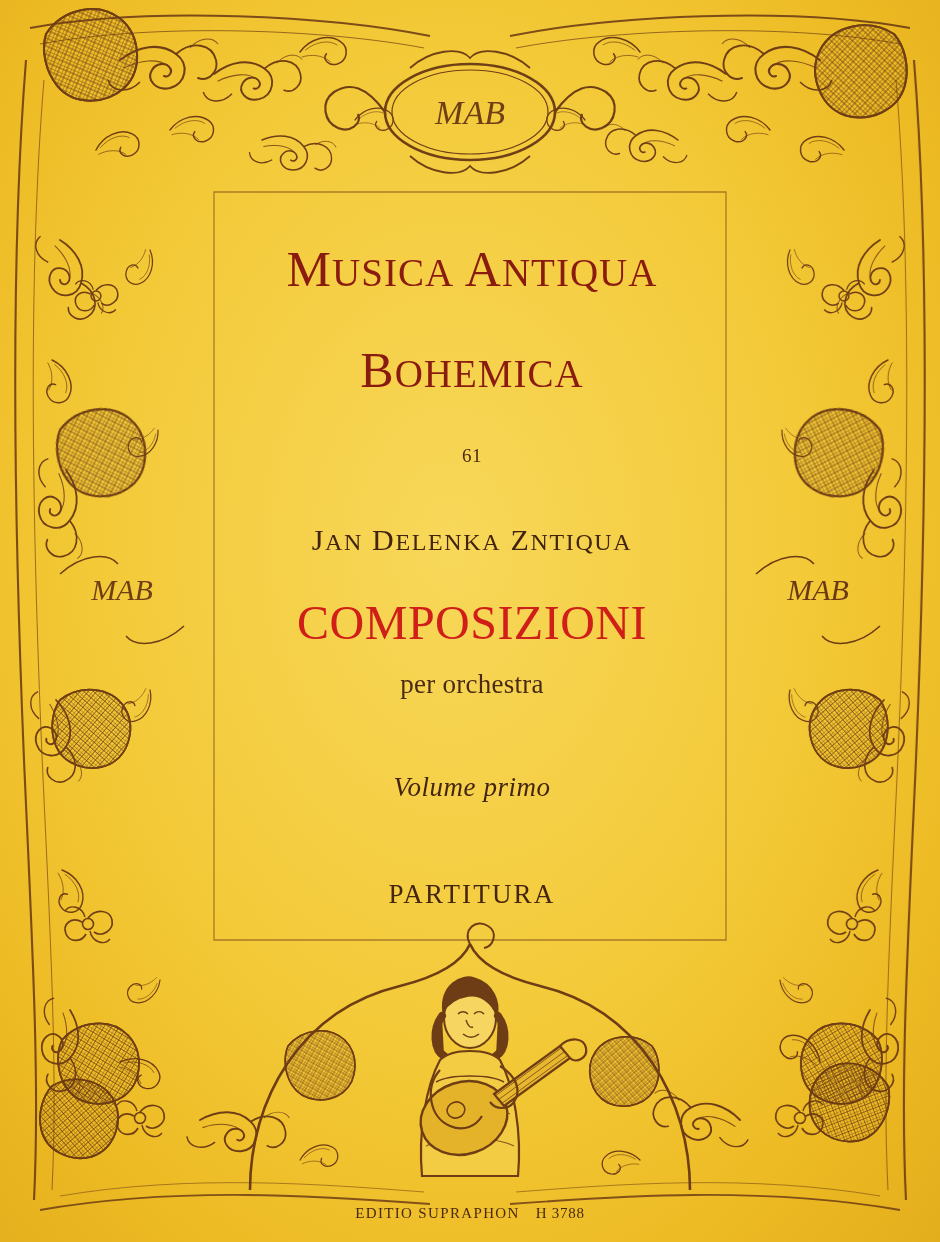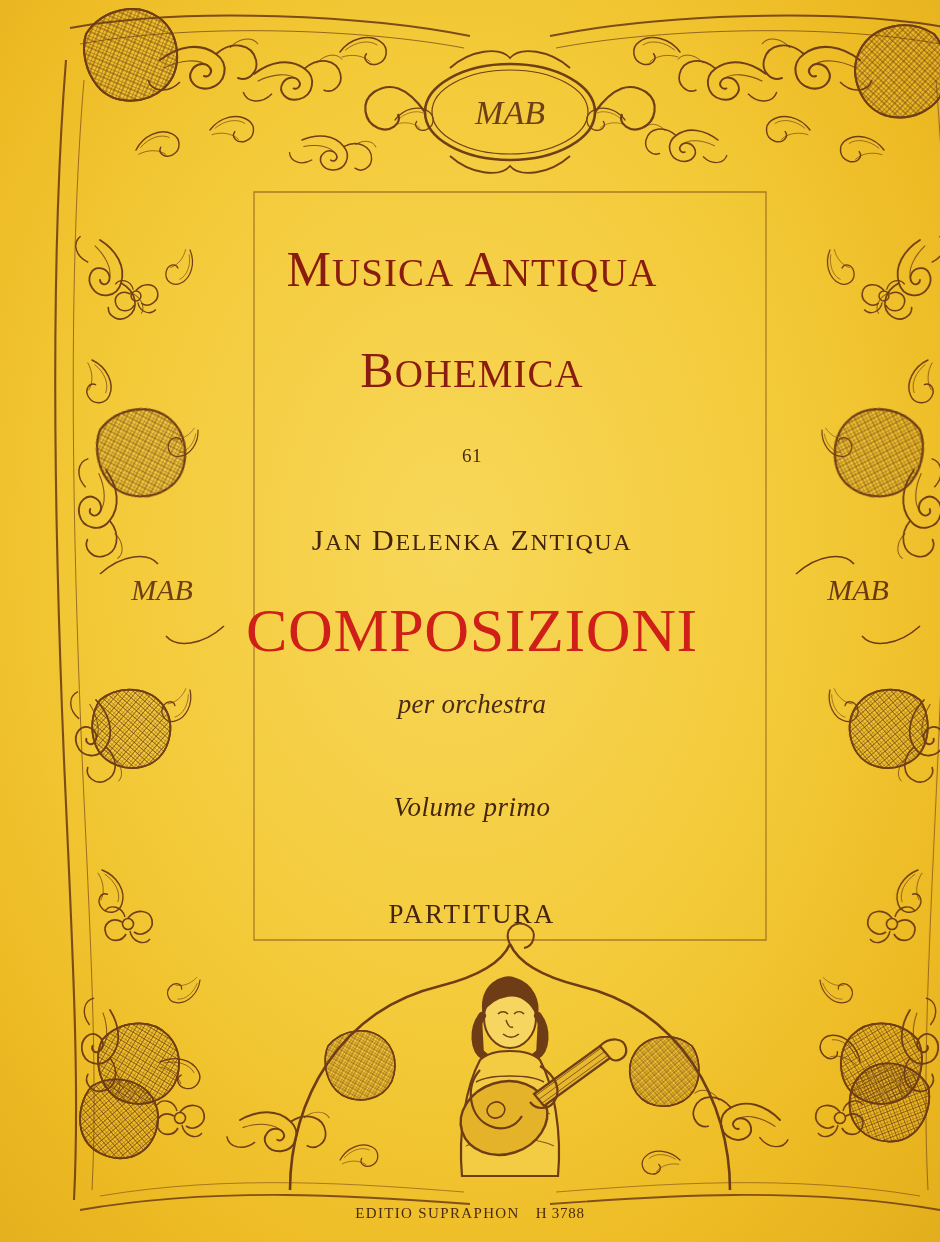--- a/index.html
+++ b/index.html
@@ -17,21 +17,20 @@
     overflow: hidden;
     background: #f2c832;
     background: radial-gradient(ellipse at 48% 44%, #f8d85a 0%, #f3c937 52%, #edbb24 78%, #e3ae1c 100%);
   }
 
   
   .ornament-layer {
     position: absolute;
     inset: 0;
     pointer-events: none;
-    margin-left: 40px;
   }
   .ornament-layer svg {
     display: block;
     width: 940px;
     height: 1242px;
   }
 
   
   .inner-panel {
     position: absolute;
@@ -81,33 +80,32 @@
     letter-spacing: 0.055em;
     white-space: nowrap;
   }
   .composer .sml {
     font-size: 0.80em;
     text-align: center;
   }
 
   .work-title {
     margin-top: 26px;
-    font-size: 62px;
+    font-size: 48px;
     color: #cf1f18;
     letter-spacing: 0.01em;
     line-height: 1;
     white-space: nowrap;
   }
 
   .work-subtitle {
-    margin-top: 12px;
+    margin-top: 6px;
     font-size: 27px;
     color: #4a2a14;
     letter-spacing: 0.01em;
-    font-style: italic;
   }
 
   .volume {
     margin-top: 56px;
     font-size: 27px;
     font-style: italic;
     color: #44250f;
     letter-spacing: 0.02em;
   }
 

